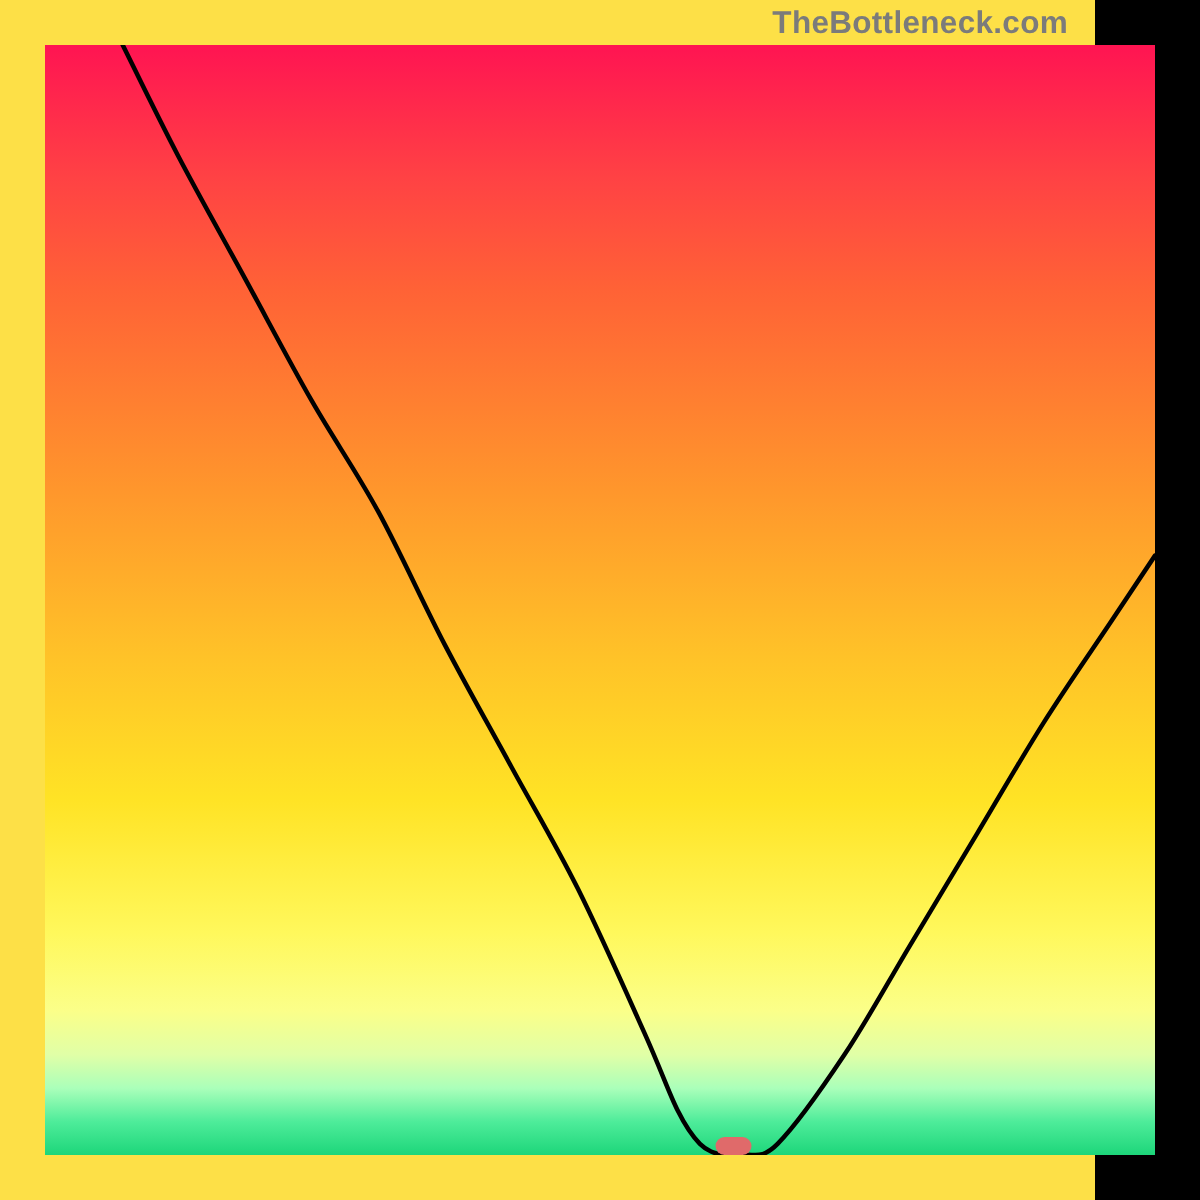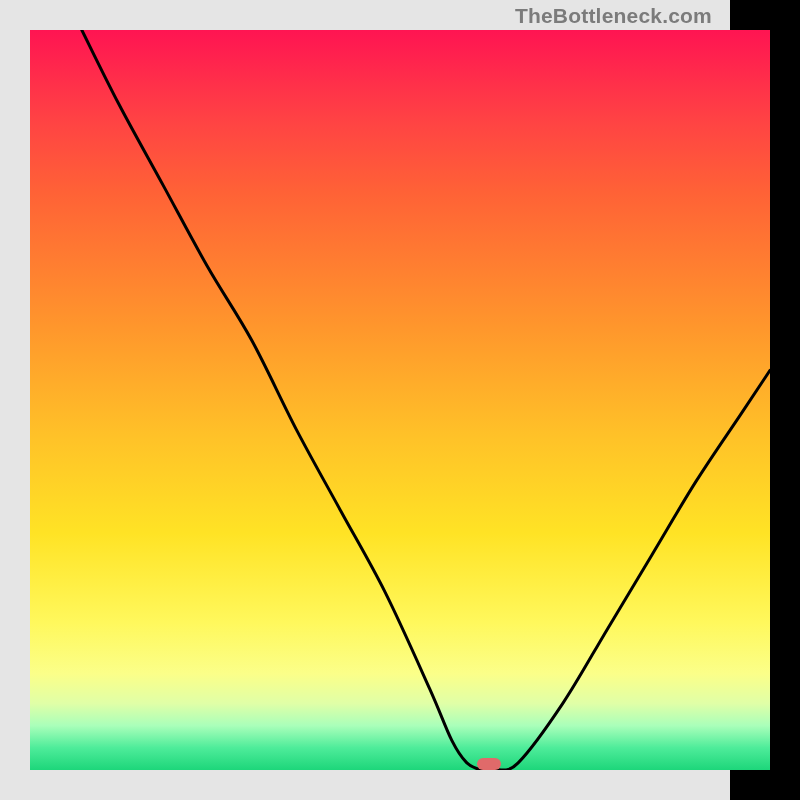--- a/index.html
+++ b/index.html
@@ -8,21 +8,21 @@
     width: 800px;
     height: 800px;
     background: #000;
     font-family: Arial, Helvetica, sans-serif;
     overflow: hidden;
   }
   .frame {
     position: relative;
     width: 730px;
     height: 800px;
-    background: #e5e5e5;
+    background: #fde047;
   }
   .watermark {
     position: absolute;
     top: 4px;
     right: 18px;
     color: #7b7b7b;
     font-size: 21px;
     font-weight: 600;
     font-family: Arial, sans-serif;
     letter-spacing: 0.2px;

